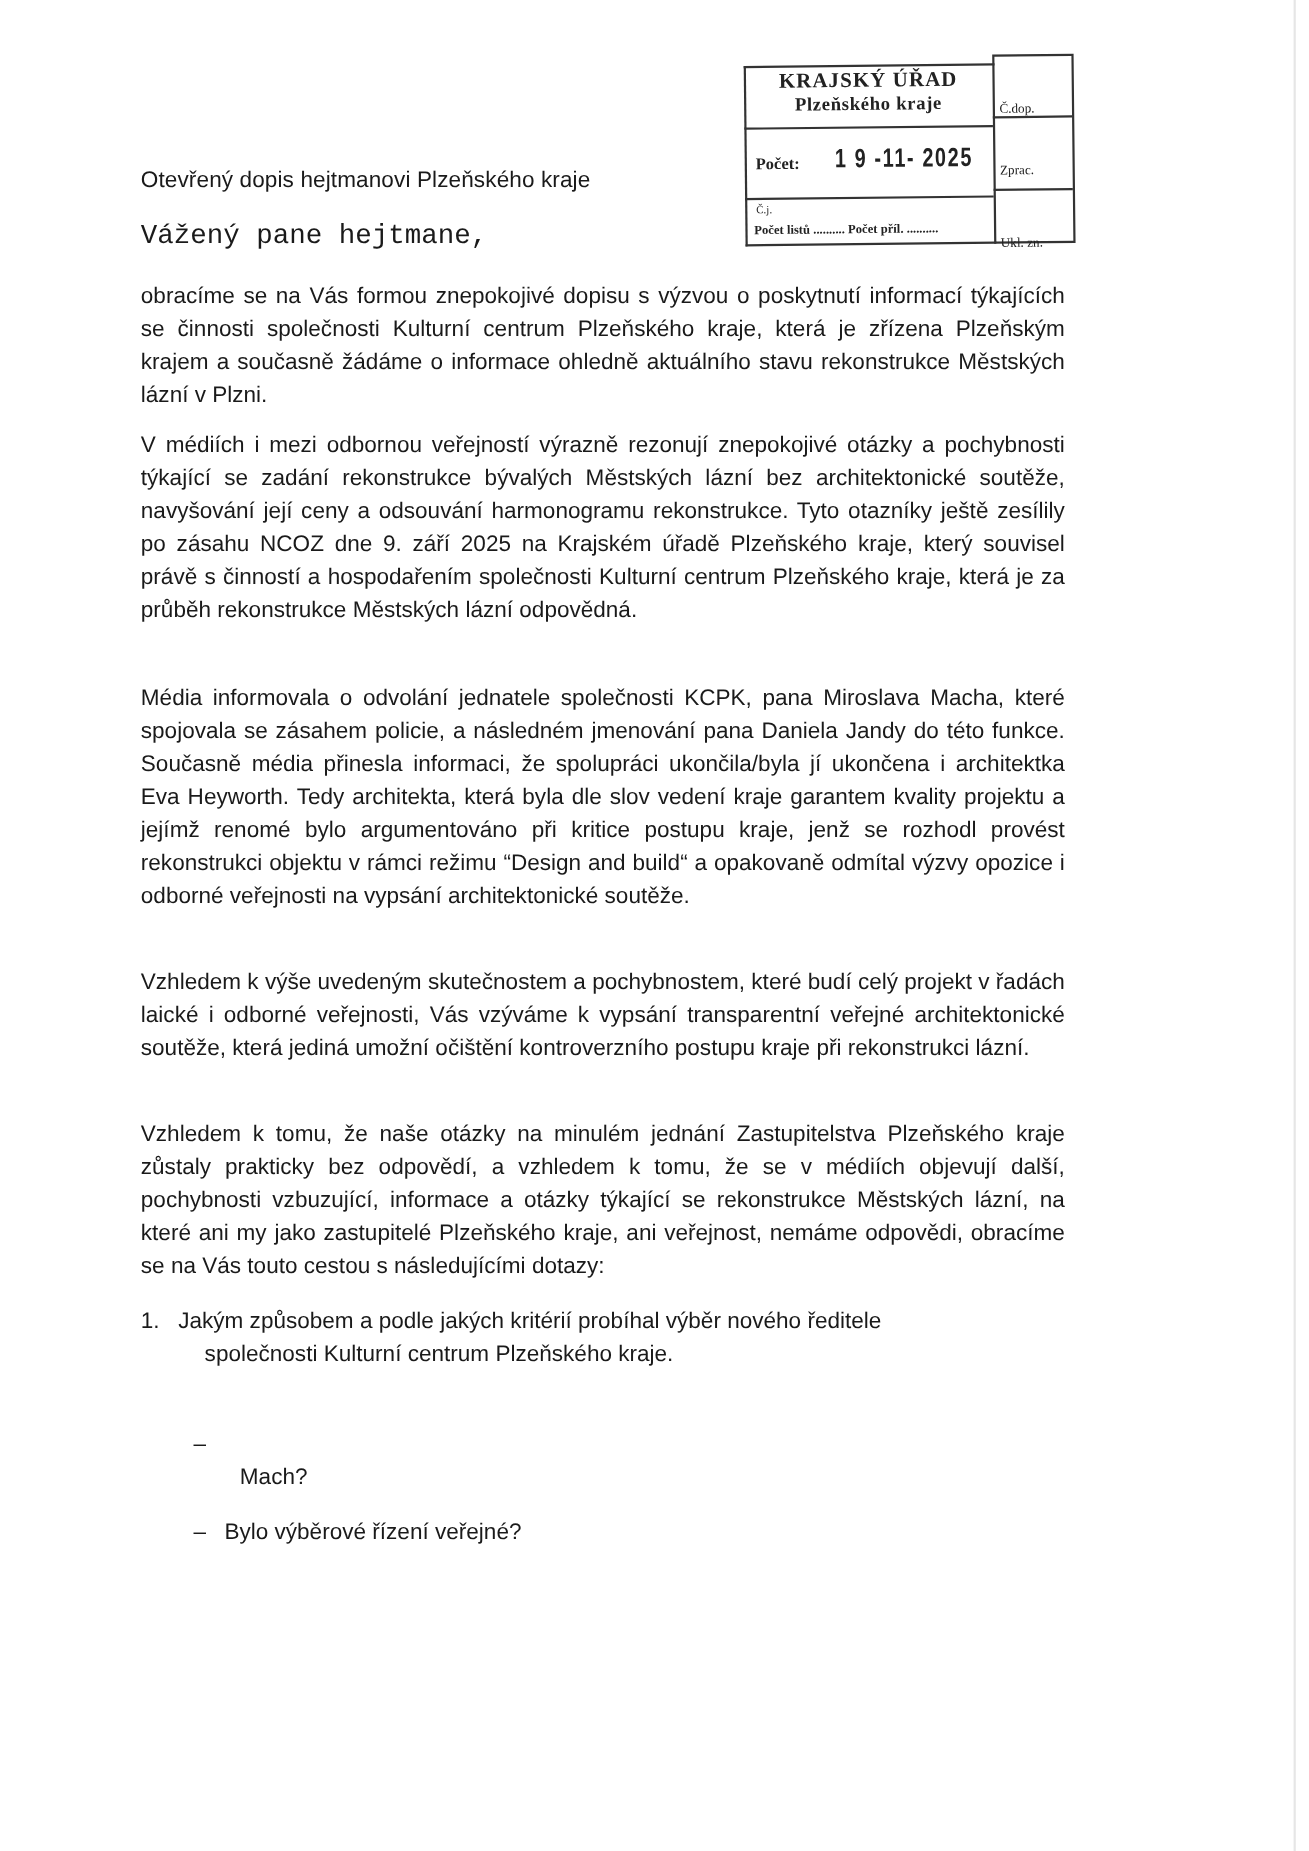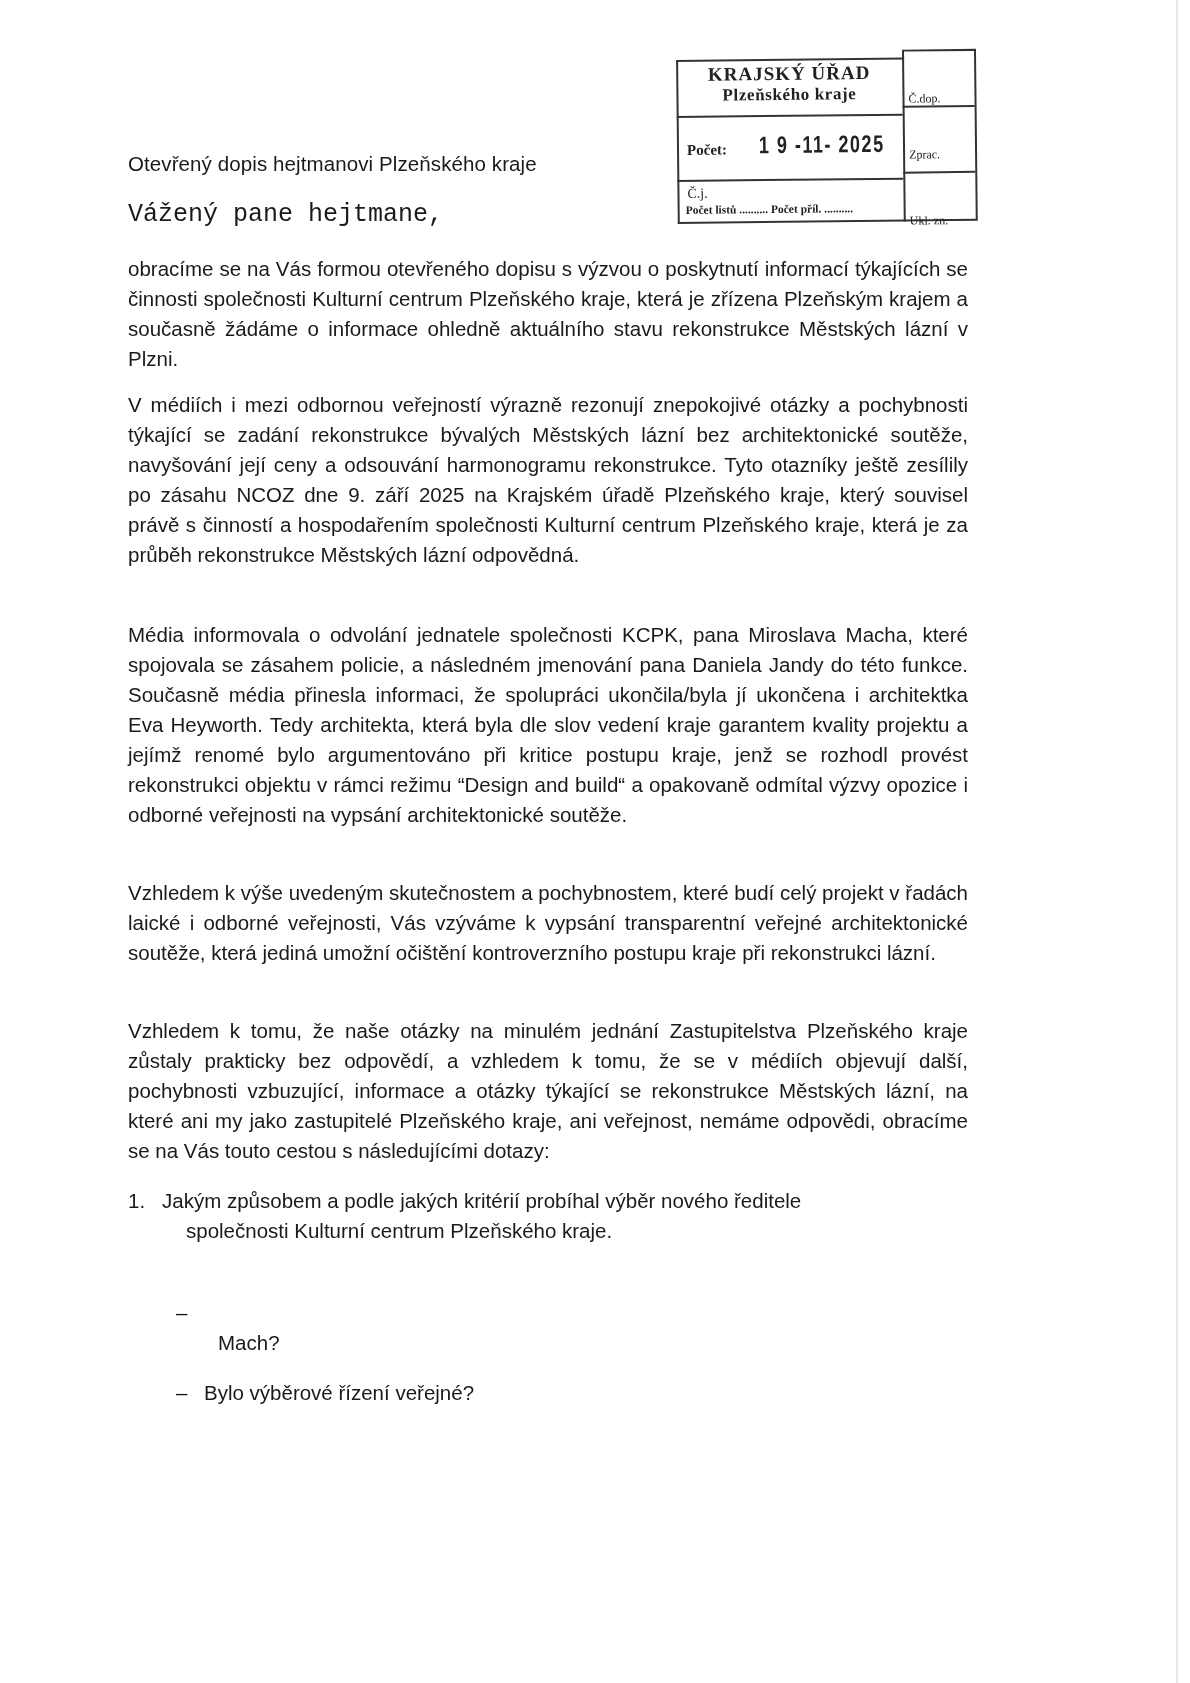--- a/index.html
+++ b/index.html
@@ -19,21 +19,21 @@
   .stamp .main { left: 0; top: 8px; width: 226px; height: 160px; border-right: none; }
   .stamp .side { left: 226px; top: 0; width: 70px; height: 168px; }
   .stamp .h1 { position: absolute; left: 0; top: 64px; width: 226px; height: 2px; background: #333; }
   .stamp .h2 { position: absolute; left: 0; top: 128px; width: 226px; height: 2px; background: #333; }
   .stamp .s1 { position: absolute; left: 226px; top: 56px; width: 72px; height: 2px; background: #333; }
   .stamp .s2 { position: absolute; left: 226px; top: 122px; width: 72px; height: 2px; background: #333; }
   .stamp .office { position: absolute; left: 0; top: 12px; width: 226px; text-align: center; font-weight: bold; font-size: 19px; letter-spacing: 1px; line-height: 21px; }
   .stamp .office2 { position: absolute; left: 0; top: 34px; width: 226px; text-align: center; font-weight: bold; font-size: 17px; letter-spacing: 0.6px; }
   .stamp .doslo-l { position: absolute; left: 10px; top: 90px; font-weight: bold; font-size: 15px; }
   .stamp .doslo-v { position: absolute; left: 82px; top: 80px; font-family: "Liberation Sans Narrow", "Liberation Sans", sans-serif; font-size: 24px; letter-spacing: 2px; transform: scaleX(0.75); transform-origin: left; font-weight: bold; }
-  .stamp .cj { position: absolute; left: 10px; top: 134px; font-size: 14px; }
+  .stamp .cj { position: absolute; left: 10px; top: 134px; font-size: 10px; }
   .stamp .pocet { position: absolute; left: 8px; top: 152px; font-size: 11.5px; white-space: nowrap; font-weight: bold; }
   .stamp .sl { position: absolute; left: 232px; font-size: 12px; margin-top: 36px; }
 
   .para { position: absolute; left: 128px; width: 840px; font-size: 20.5px; line-height: 30px; text-align: justify; }
   .list-item { position: absolute; left: 128px; width: 840px; font-size: 20.5px; line-height: 30px; text-align: justify; }
   .list-item .num { position: absolute; left: 0; top: 0; }
   .list-item .txt { position: absolute; left: 34px; width: 806px; text-align: justify; }
   .list-item .txt2 { position: absolute; left: 58px; top: 30px; width: 782px; }
   .dash { position: absolute; font-size: 20.5px; line-height: 30px; }
 </style>
@@ -58,21 +58,21 @@
     <div class="doslo-v">1 9 -11- 2025</div>
     <div class="cj">Č.j.</div>
     <div class="pocet">Počet listů .......... Počet příl. ..........</div>
     <div class="sl" style="top:6px">Č.dop.</div>
     <div class="sl" style="top:62px">Zprac.</div>
     <div class="sl" style="top:128px">Ukl. zn.</div>
   </div>
 
   <div class="salutation">Vážený pane hejtmane,</div>
 
-  <div class="para" style="top:254px">obracíme se na Vás formou otevřeného dopisu s výzvou o poskytnutí informací týkajících se činnosti společnosti Kulturní centrum Plzeňského kraje, která je zřízena Plzeňským krajem a současně žádáme o informace ohledně aktuálního stavu rekonstrukce Městských lázní v Plzni.</div>
+  <div class="para" style="top:254px">obracíme se na Vás formou znepokojivé dopisu s výzvou o poskytnutí informací týkajících se činnosti společnosti Kulturní centrum Plzeňského kraje, která je zřízena Plzeňským krajem a současně žádáme o informace ohledně aktuálního stavu rekonstrukce Městských lázní v Plzni.</div>
   <div class="para" style="top:390px">V médiích i mezi odbornou veřejností výrazně rezonují znepokojivé otázky a pochybnosti týkající se zadání rekonstrukce bývalých Městských lázní bez architektonické soutěže, navyšování její ceny a odsouvání harmonogramu rekonstrukce. Tyto otazníky ještě zesílily po zásahu NCOZ dne 9. září 2025 na Krajském úřadě Plzeňského kraje, který souvisel právě s činností a hospodařením společnosti Kulturní centrum Plzeňského kraje, která je za průběh rekonstrukce Městských lázní odpovědná.</div>
   <div class="para" style="top:620px">Média informovala o odvolání jednatele společnosti KCPK, pana Miroslava Macha, které spojovala se zásahem policie, a následném jmenování pana Daniela Jandy do této funkce. Současně média přinesla informaci, že spolupráci ukončila/byla jí ukončena i architektka Eva Heyworth. Tedy architekta, která byla dle slov vedení kraje garantem kvality projektu a jejímž renomé bylo argumentováno při kritice postupu kraje, jenž se rozhodl provést rekonstrukci objektu v rámci režimu “Design and build“ a opakovaně odmítal výzvy opozice i odborné veřejnosti na vypsání architektonické soutěže.</div>
   <div class="para" style="top:878px">Vzhledem k výše uvedeným skutečnostem a pochybnostem, které budí celý projekt v řadách laické i odborné veřejnosti, Vás vzýváme k vypsání transparentní veřejné architektonické soutěže, která jediná umožní očištění kontroverzního postupu kraje při rekonstrukci lázní.</div>
   <div class="para" style="top:1016px">Vzhledem k tomu, že naše otázky na minulém jednání Zastupitelstva Plzeňského kraje zůstaly prakticky bez odpovědí, a vzhledem k tomu, že se v médiích objevují další, pochybnosti vzbuzující, informace a otázky týkající se rekonstrukce Městských lázní, na které ani my jako zastupitelé Plzeňského kraje, ani veřejnost, nemáme odpovědi, obracíme se na Vás touto cestou s následujícími dotazy:</div>
 
   <div class="list-item" style="top:1186px">
     <span class="num">1.</span>
     <span class="txt">Jakým způsobem a podle jakých kritérií probíhal výběr nového ředitele</span>
     <span class="txt2">společnosti Kulturní centrum Plzeňského kraje.</span>
   </div>

